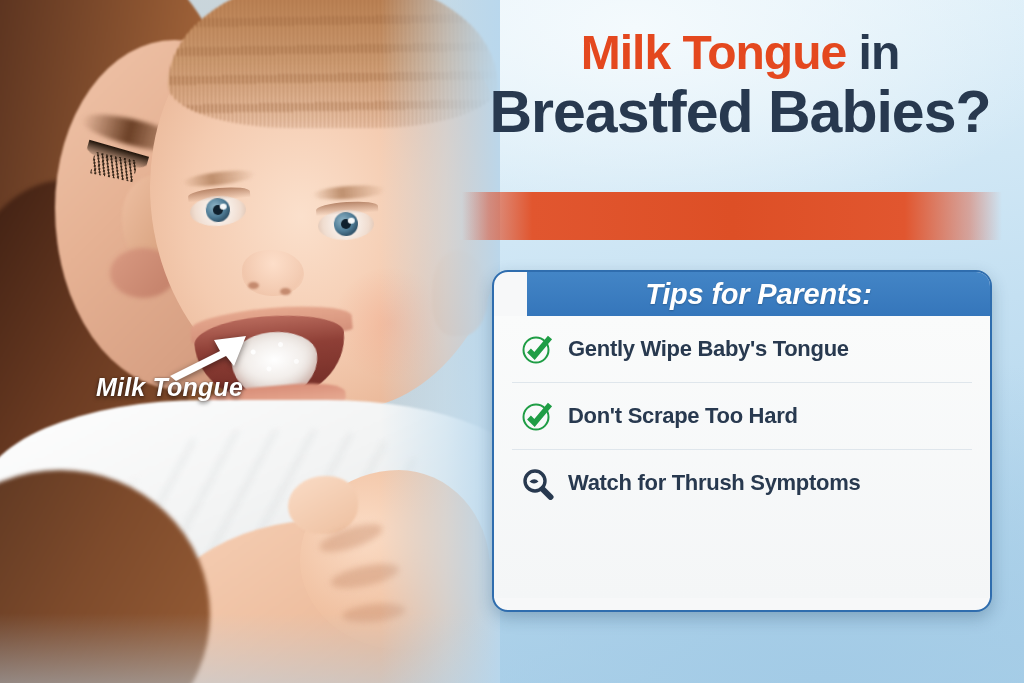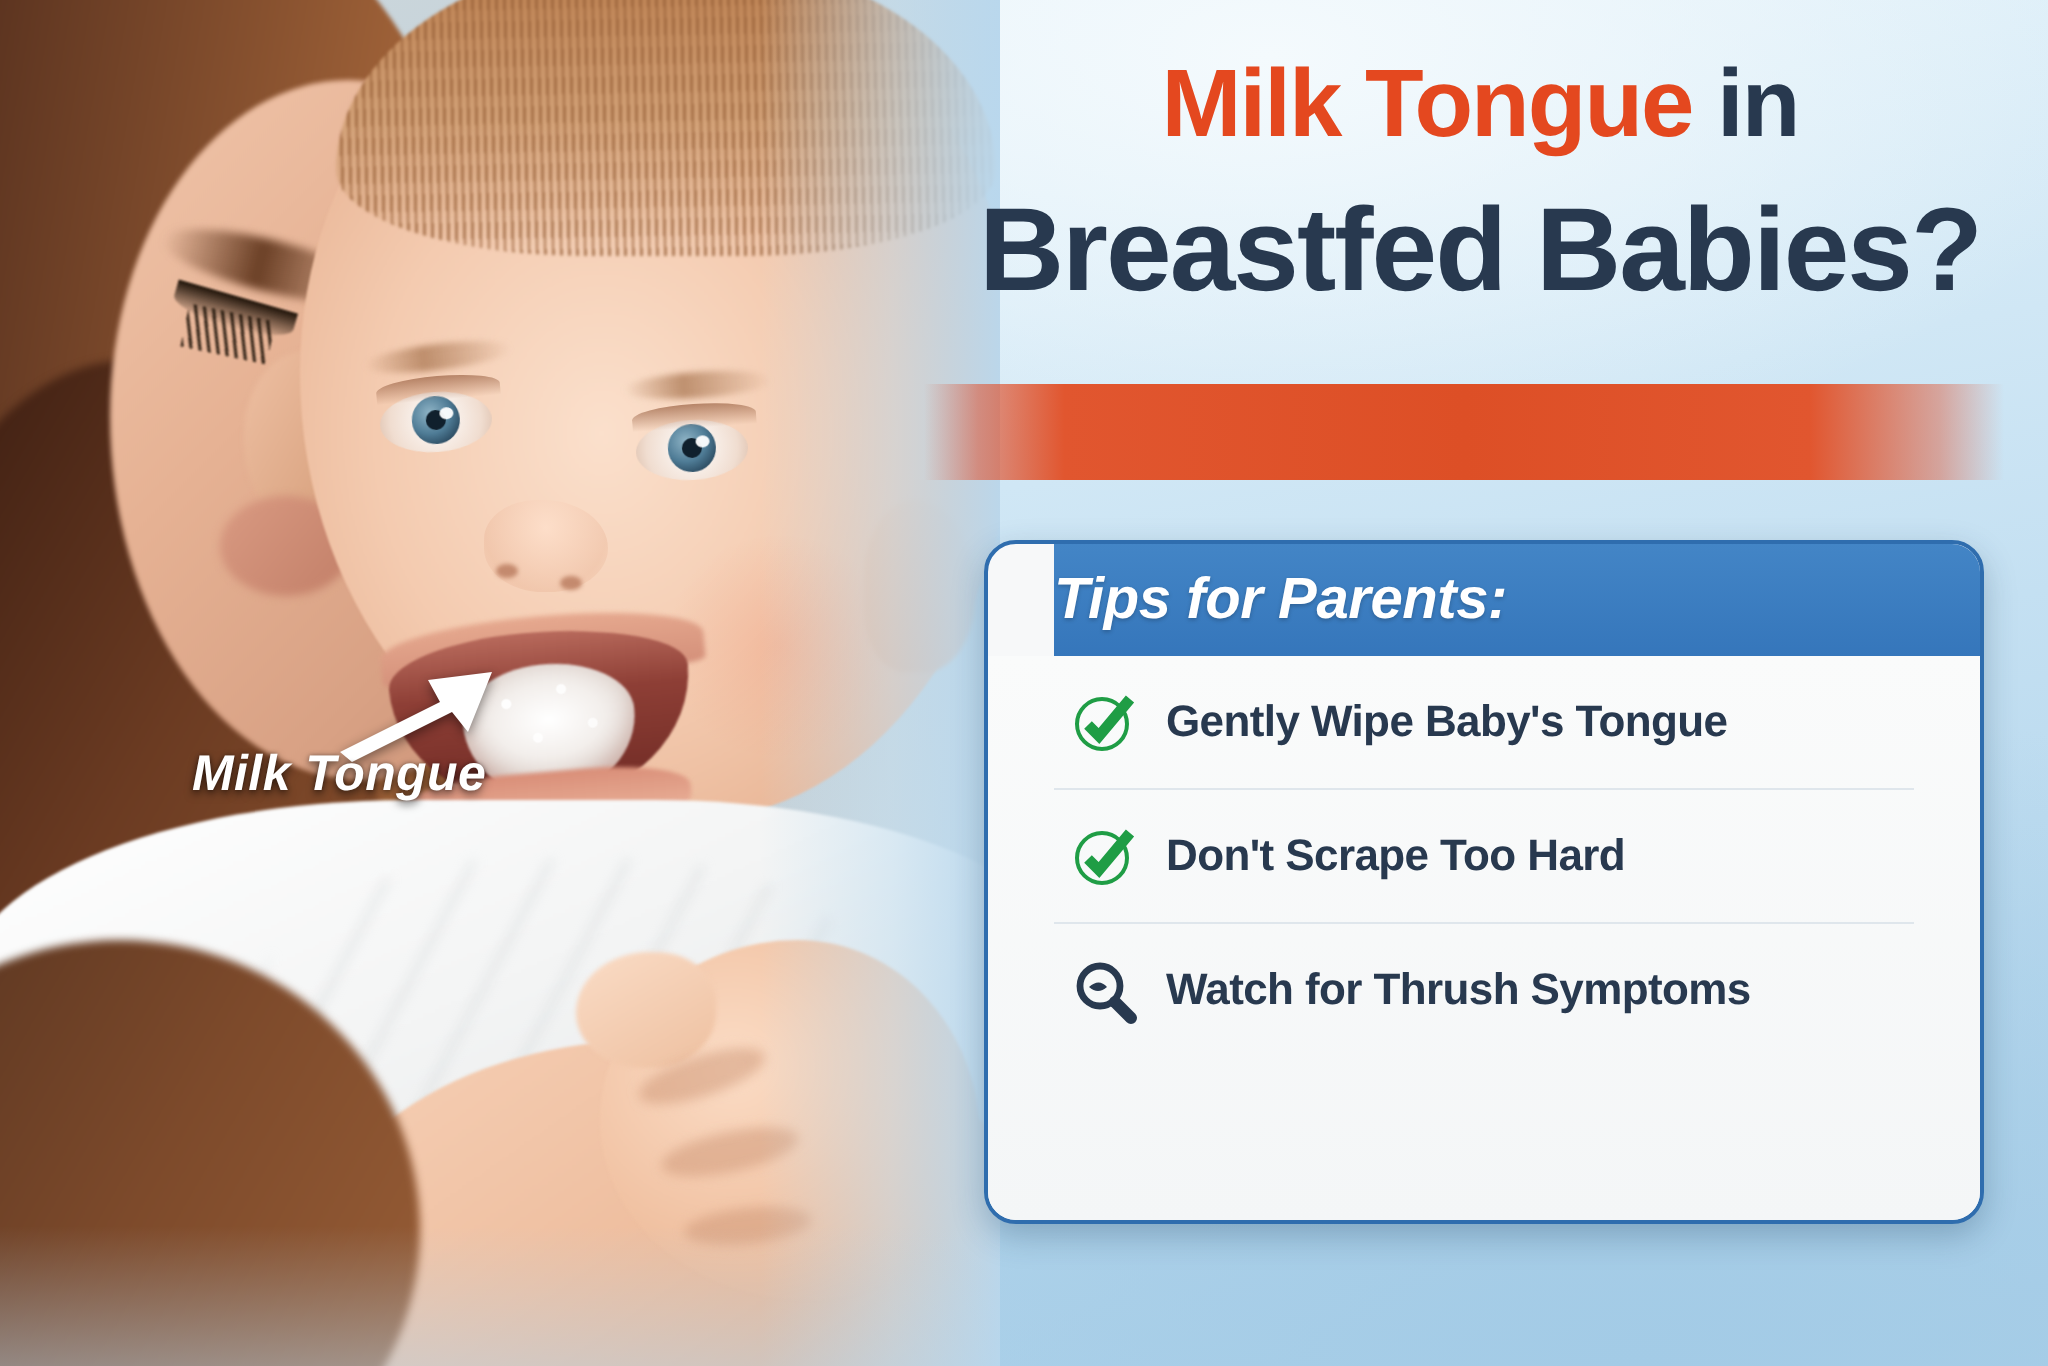--- a/index.html
+++ b/index.html
@@ -369,21 +369,21 @@
   .title {
     position: absolute;
     left: 470px; top: 30px;
     width: 540px;
     text-align: center;
     line-height: .96;
     font-weight: bold;
     letter-spacing: -1px;
   }
   .title-l1 { font-size: 48px; white-space: nowrap; }
-  .title-l2 { font-size: 59px; white-space: nowrap; margin-top: 21px; }
+  .title-l2 { font-size: 59px; white-space: nowrap; margin-top: 8px; }
   .t-orange { color: #e4481f; }
   .t-navy   { color: #28394f; }
 
   
   .subtitle-band {
     position: absolute;
     left: 462px; top: 192px;
     width: 540px; height: 48px;
     background: linear-gradient(90deg,
       rgba(224,85,50,0) 0%,
@@ -412,37 +412,37 @@
     position: absolute;
     left: 492px; top: 270px;
     width: 496px; height: 338px;
     border-radius: 16px;
     border: 2px solid #2f6dae;
     background: #f7f8f9;
     box-shadow: 0 6px 16px rgba(30,60,90,.28);
     overflow: hidden;
   }
   .tips-header {
-    height: 56px;
+    height: 44px;
     background: linear-gradient(180deg, #4385c6 0%, #3576bb 100%);
     display: flex;
     align-items: center;
-    justify-content: flex-start;
+    justify-content: center;
     margin-left: 33px;
   }
   .tips-header-text {
     font-size: 29px;
     font-weight: bold;
     font-style: italic;
     color: #ffffff;
     letter-spacing: -.2px;
     text-shadow: 0 1px 2px rgba(0,0,0,.22);
   }
   .tips-body {
-    padding: 0 33px;
+    padding: 0 18px;
     background: linear-gradient(180deg, #fafbfb 0%, #f4f6f7 100%);
     height: 282px;
     box-sizing: border-box;
   }
   .tip-row {
     display: flex;
     align-items: center;
     height: 66px;
     gap: 14px;
     border-bottom: 1px solid #dfe6ec;

